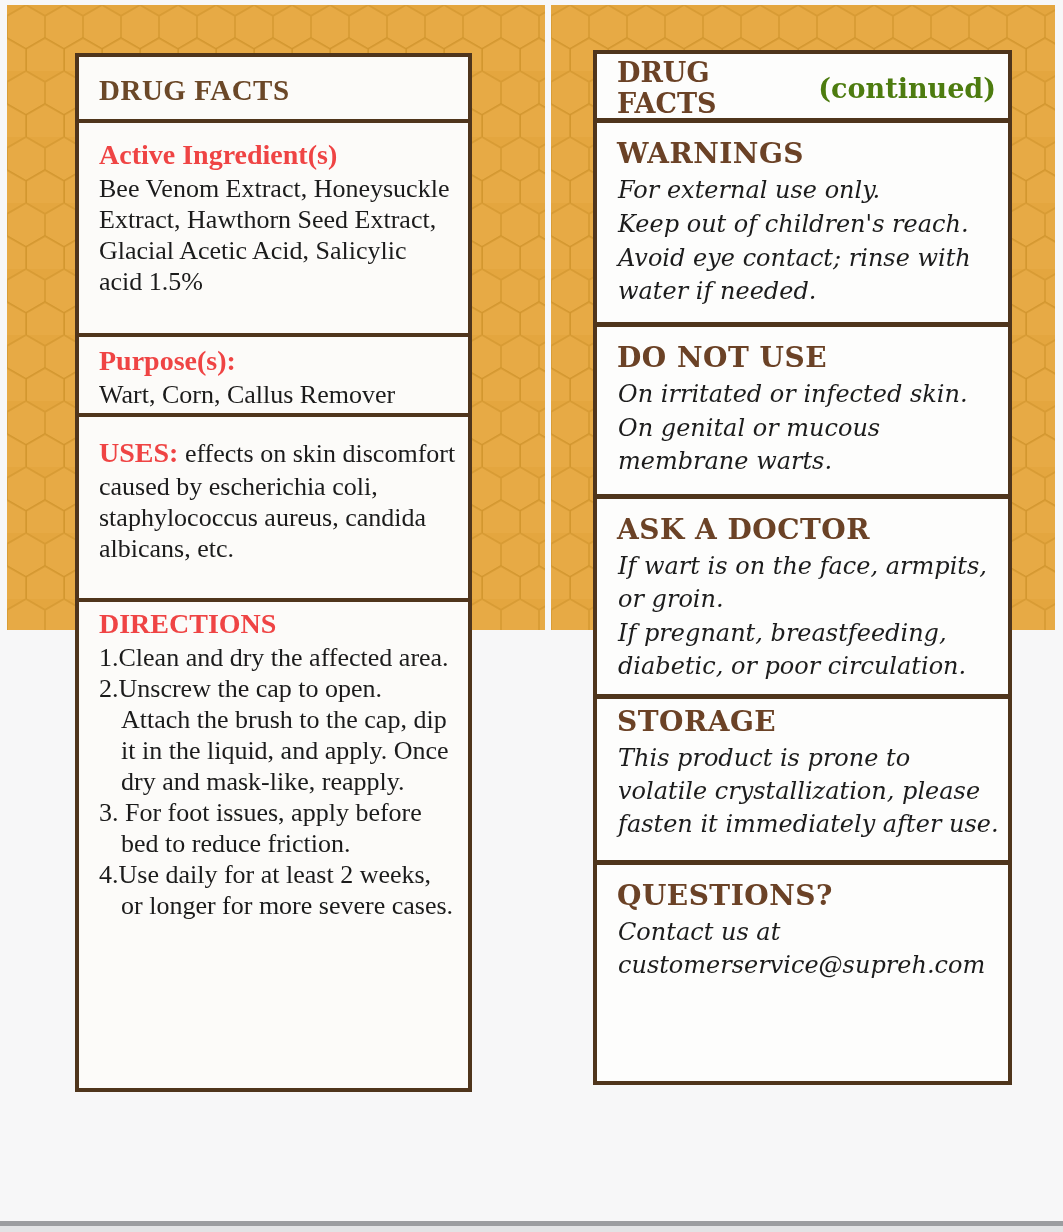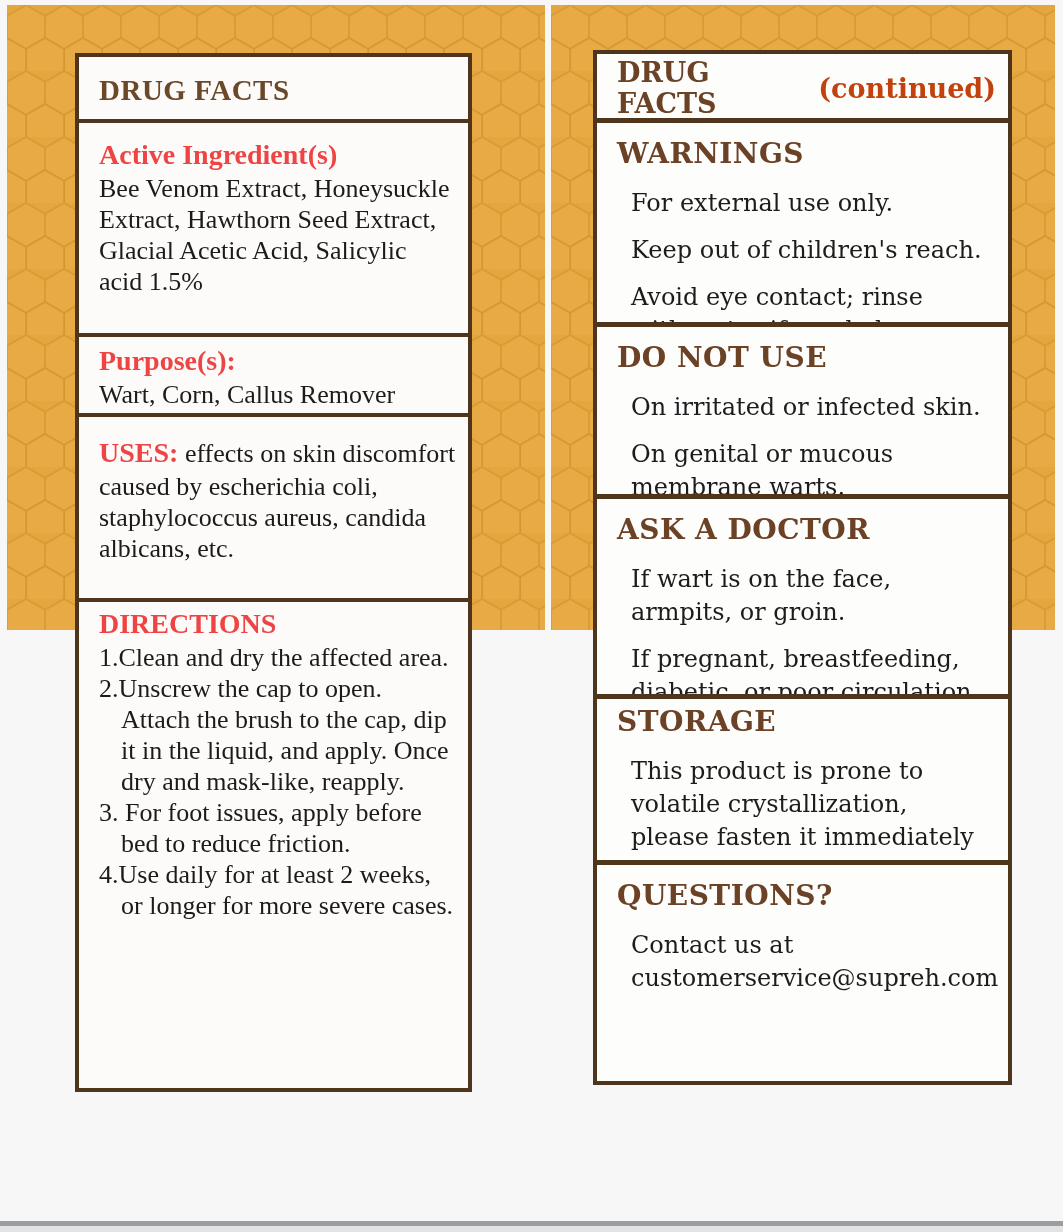--- a/index.html
+++ b/index.html
@@ -33,24 +33,24 @@
   .sec-purpose  { height:80px;  padding-top:6px; }
   .sec-uses     { height:185px; padding-top:18px; }
   .sec-directions { flex:1 1 auto; padding-top:4px; }
   .h-inline { display:inline; }
   .dir-item { font-size:26px; line-height:31px; padding-left:22px; text-indent:-22px; }
 
   
   .panel-right { font-family:"DejaVu Serif", serif; color:#1c1c1c; }
   .hdr-right { height:64px; display:flex; align-items:center; gap:9px; }
   .title-right { font-size:27px; font-weight:bold; color:#6b4226; }
-  .title-cont  { font-size:27px; font-weight:bold; color:#c2410c; }
+  .title-cont  { font-size:27px; font-weight:bold; color:#4d7c0f; }
   .h-right { font-size:28px; font-weight:bold; color:#6b4226; line-height:38px; letter-spacing:.5px; }
   .b-right { font-size:24px; line-height:33px; }
-  .b-right .line { margin:14px; }
+  .b-right .line { margin:1px;font-style:italic; }
   .sec-warnings { height:204px; padding-top:12px; }
   .sec-donotuse { height:172px; padding-top:12px; }
   .sec-askdoctor{ height:200px; padding-top:12px; }
   .sec-storage  { height:166px; padding-top:4px; padding-right:5px; }
   .sec-questions{ flex:1 1 auto; padding-top:12px; padding-right:5px; }
 
   
   .bottom-bar  { position:absolute; left:0; right:0; top:1221px; height:5px; background:#9b9da0; }
   .bottom-bar2 { position:absolute; left:0; right:0; top:1226px; height:6px; background:#e2e3e5; }
 </style>

